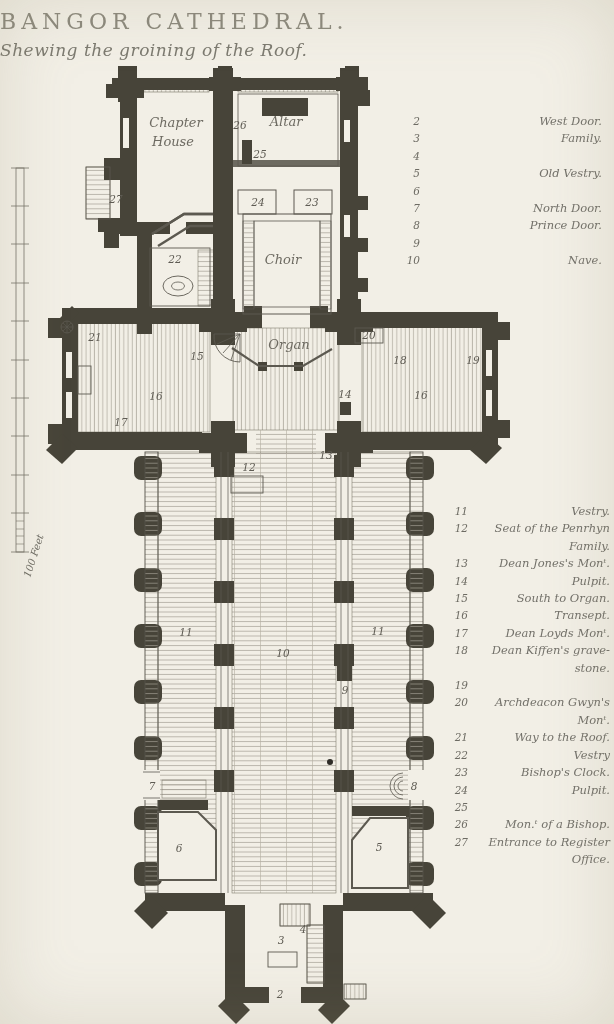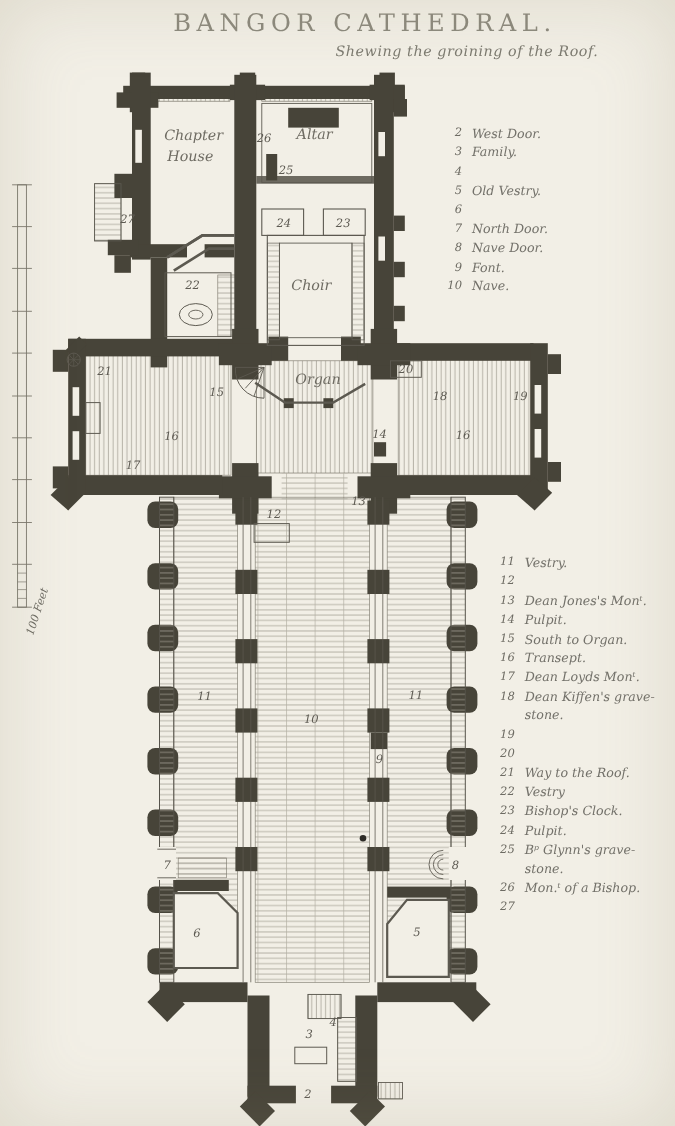--- a/index.html
+++ b/index.html
@@ -1,29 +1,29 @@
 <!DOCTYPE html>
 <html><head>
 <meta charset="utf-8">
 <style>
   html,body{margin:0;padding:0;background:#dedacd;}
   .page{position:relative;width:614px;height:1024px;background:#f2efe6;overflow:hidden;
         font-family:"DejaVu Serif",serif;}
   .page::after{content:'';position:absolute;inset:0;pointer-events:none;
         box-shadow:inset 0 0 70px rgba(150,140,110,.22);}
-  .title{position:absolute;left:0;top:9px;width:506px;text-align:right;
+  .title{position:absolute;left:0;top:9px;width:506px;text-align:left;
         font-size:22px;letter-spacing:5px;color:#8c897d;font-weight:normal;}
-  .subtitle{position:absolute;left:0;top:40px;width:516px;text-align:right;
-        font-style:italic;font-size:13px;color:#7c7a70;letter-spacing:.5px;margin-left:28px;}
+  .subtitle{position:absolute;left:0;top:40px;width:516px;text-align:left;
+        font-style:italic;font-size:17px;color:#7c7a70;letter-spacing:.5px;}
   .legend{position:absolute;font-style:italic;color:#73716a;font-size:11.5px;line-height:17.4px;}
   #legend-east{left:402px;top:113px;width:200px;}
   #legend-west{left:450px;top:503px;width:160px;}
   .lrow{display:flex;}
   .lnum{flex:none;width:18px;text-align:right;margin-right:9px;font-size:10.5px;color:#6d6b63;}
-  .ltext{flex:1;}
+  .ltext{flex:1;text-align:right;}
   svg.plan{position:absolute;left:0;top:0;}
   .room-label{font-family:"DejaVu Serif",serif;font-style:italic;font-size:13px;
         fill:#6e6b62;text-anchor:middle;}
   .num-label{font-family:"DejaVu Serif",serif;font-style:italic;font-size:10.5px;
         fill:#5e5b53;text-anchor:middle;}
   .scale-label{font-family:"DejaVu Serif",serif;font-style:italic;font-size:10px;fill:#6d6b63;}
 </style>
 </head>
 <body>
 
@@ -50,38 +50,38 @@
       </div>
       <div class="lrow">
         <span class="lnum">6</span>
       </div>
       <div class="lrow">
         <span class="lnum">7</span>
         <span class="ltext">North Door.</span>
       </div>
       <div class="lrow">
         <span class="lnum">8</span>
-        <span class="ltext">Nave Door.</span>
+        <span class="ltext">Prince Door.</span>
       </div>
       <div class="lrow">
         <span class="lnum">9</span>
-        <span class="ltext">Font.</span>
       </div>
       <div class="lrow">
         <span class="lnum">10</span>
         <span class="ltext">Nave.</span>
       </div>
     </div>
   <div class="legend" id="legend-west">
       <div class="lrow">
         <span class="lnum">11</span>
         <span class="ltext">Vestry.</span>
       </div>
       <div class="lrow">
         <span class="lnum">12</span>
+        <span class="ltext">Seat of the Penrhyn Family.</span>
       </div>
       <div class="lrow">
         <span class="lnum">13</span>
         <span class="ltext">Dean Jones's Monᵗ.</span>
       </div>
       <div class="lrow">
         <span class="lnum">14</span>
         <span class="ltext">Pulpit.</span>
       </div>
       <div class="lrow">
@@ -98,47 +98,48 @@
       </div>
       <div class="lrow">
         <span class="lnum">18</span>
         <span class="ltext">Dean Kiffen's grave-stone.</span>
       </div>
       <div class="lrow">
         <span class="lnum">19</span>
       </div>
       <div class="lrow">
         <span class="lnum">20</span>
+        <span class="ltext">Archdeacon Gwyn's Monᵗ.</span>
       </div>
       <div class="lrow">
         <span class="lnum">21</span>
         <span class="ltext">Way to the Roof.</span>
       </div>
       <div class="lrow">
         <span class="lnum">22</span>
         <span class="ltext">Vestry</span>
       </div>
       <div class="lrow">
         <span class="lnum">23</span>
         <span class="ltext">Bishop's Clock.</span>
       </div>
       <div class="lrow">
         <span class="lnum">24</span>
         <span class="ltext">Pulpit.</span>
       </div>
       <div class="lrow">
         <span class="lnum">25</span>
-        <span class="ltext">Bᵖ Glynn's grave-stone.</span>
       </div>
       <div class="lrow">
         <span class="lnum">26</span>
         <span class="ltext">Mon.ᵗ of a Bishop.</span>
       </div>
       <div class="lrow">
         <span class="lnum">27</span>
+        <span class="ltext">Entrance to Register Office.</span>
       </div>
     </div>
 
   <svg class="plan" viewBox="0 0 614 1024" width="614" height="1024">
     <defs>
       <pattern id="hv" width="4.2" height="8" patternUnits="userSpaceOnUse">
         <line x1="2" y1="0" x2="2" y2="8" stroke="#a29e92" stroke-width="0.7"></line>
       </pattern>
       <pattern id="hh" width="8" height="4.8" patternUnits="userSpaceOnUse">
         <line x1="0" y1="2.4" x2="8" y2="2.4" stroke="#a29e92" stroke-width="0.7"></line>

